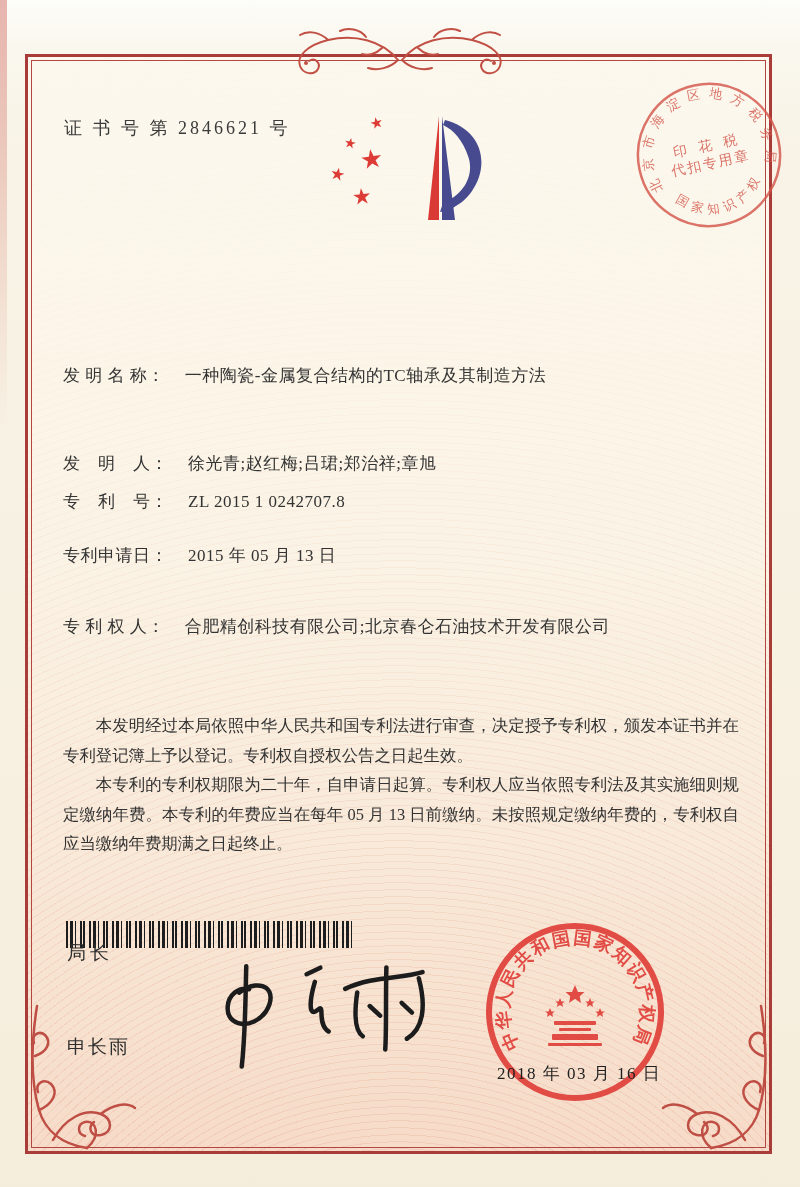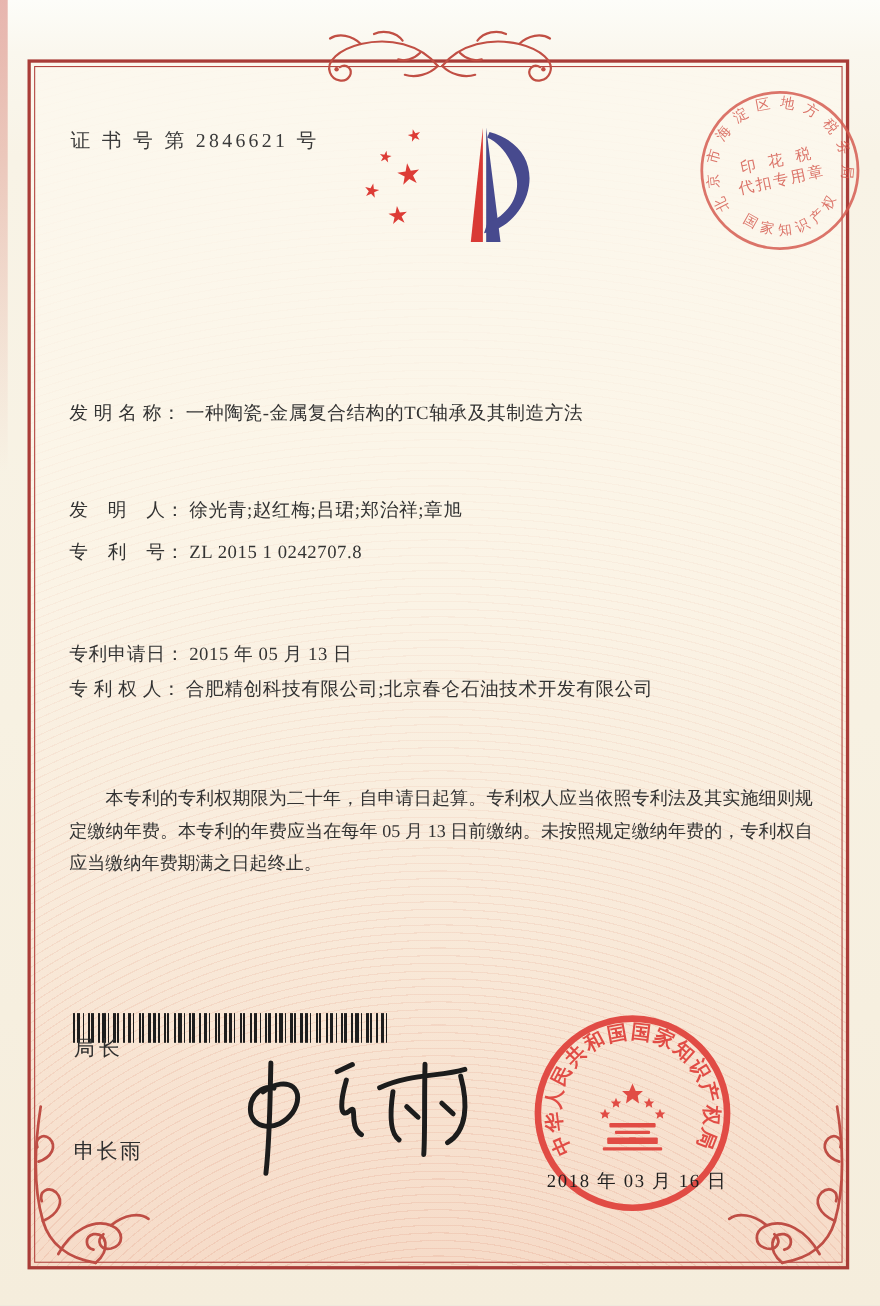--- a/index.html
+++ b/index.html
@@ -23,22 +23,22 @@
   .frame::after{content:"";position:absolute;inset:3px;border:1px solid #b34641;pointer-events:none;}
   .ornament{position:absolute;pointer-events:none;}
   
   .cert-no{position:absolute;left:64px;top:116px;font-size:18px;letter-spacing:3px;color:#3a3a3a;}
   .logo{position:absolute;left:330px;top:104px;width:155px;height:126px;}
   .logo .star{position:absolute;color:#dd3c36;line-height:1;font-family:"DejaVu Sans",sans-serif;}
   .title{position:absolute;left:0;top:234px;width:100%;text-align:center;
     font-size:48px;font-weight:700;letter-spacing:12px;color:#2c2c2c;}
   
   .field{position:absolute;left:63px;width:680px;font-size:17px;color:#333;letter-spacing:.5px;}
-  .field .lab{margin-right:4px;}
-  .f0{top:364px}.f1{top:452px}.f2{top:490px}.f3{top:583px}.f4{top:615px}.f5{top:677px}
+  .field .lab{margin-right:20px;}
+  .f0{top:364px}.f1{top:452px}.f2{top:490px}.f3{top:544px}.f4{top:615px}.f5{top:677px}
   
   .body-text{position:absolute;left:63px;top:711px;width:676px;}
   .body-text p{margin:0;font-size:16.4px;line-height:29.5px;text-indent:2em;text-align:justify;color:#333;}
   
   .barcode{position:absolute;left:66px;top:921px;width:290px;height:27px;
     background:repeating-linear-gradient(90deg,
       #1d1d1d 0 2px,transparent 2px 4px,#1d1d1d 4px 7px,transparent 7px 9px,
       #1d1d1d 9px 10px,transparent 10px 14px,#1d1d1d 14px 16px,transparent 16px 17px,
       #1d1d1d 17px 19px,transparent 19px 23px);}
   
@@ -142,20 +142,21 @@
     <span class="lab">专　利　号：</span><span>ZL 2015 1 0242707.8</span>
   </div>
   <div class="field f3">
     <span class="lab">专利申请日：</span><span>2015 年 05 月 13 日</span>
   </div>
   <div class="field f4">
     <span class="lab">专 利 权 人：</span><span>合肥精创科技有限公司;北京春仑石油技术开发有限公司</span>
   </div>
 
   <div class="body-text">
+    <p>本发明经过本局依照中华人民共和国专利法进行审查，决定授予专利权，颁发本证书并在专利登记簿上予以登记。专利权自授权公告之日起生效。</p>
     <p>本专利的专利权期限为二十年，自申请日起算。专利权人应当依照专利法及其实施细则规定缴纳年费。本专利的年费应当在每年 05 月 13 日前缴纳。未按照规定缴纳年费的，专利权自应当缴纳年费期满之日起终止。</p>
   </div>
 
   <div class="barcode"></div>
 
   <div class="signer-title">局长</div>
   <div class="signer-name">申长雨</div>
 
   <svg class="autograph" width="250" height="110" viewBox="0 0 250 110">
     <g fill="none" stroke="#1c1c1c" stroke-width="4.5" stroke-linecap="round">

